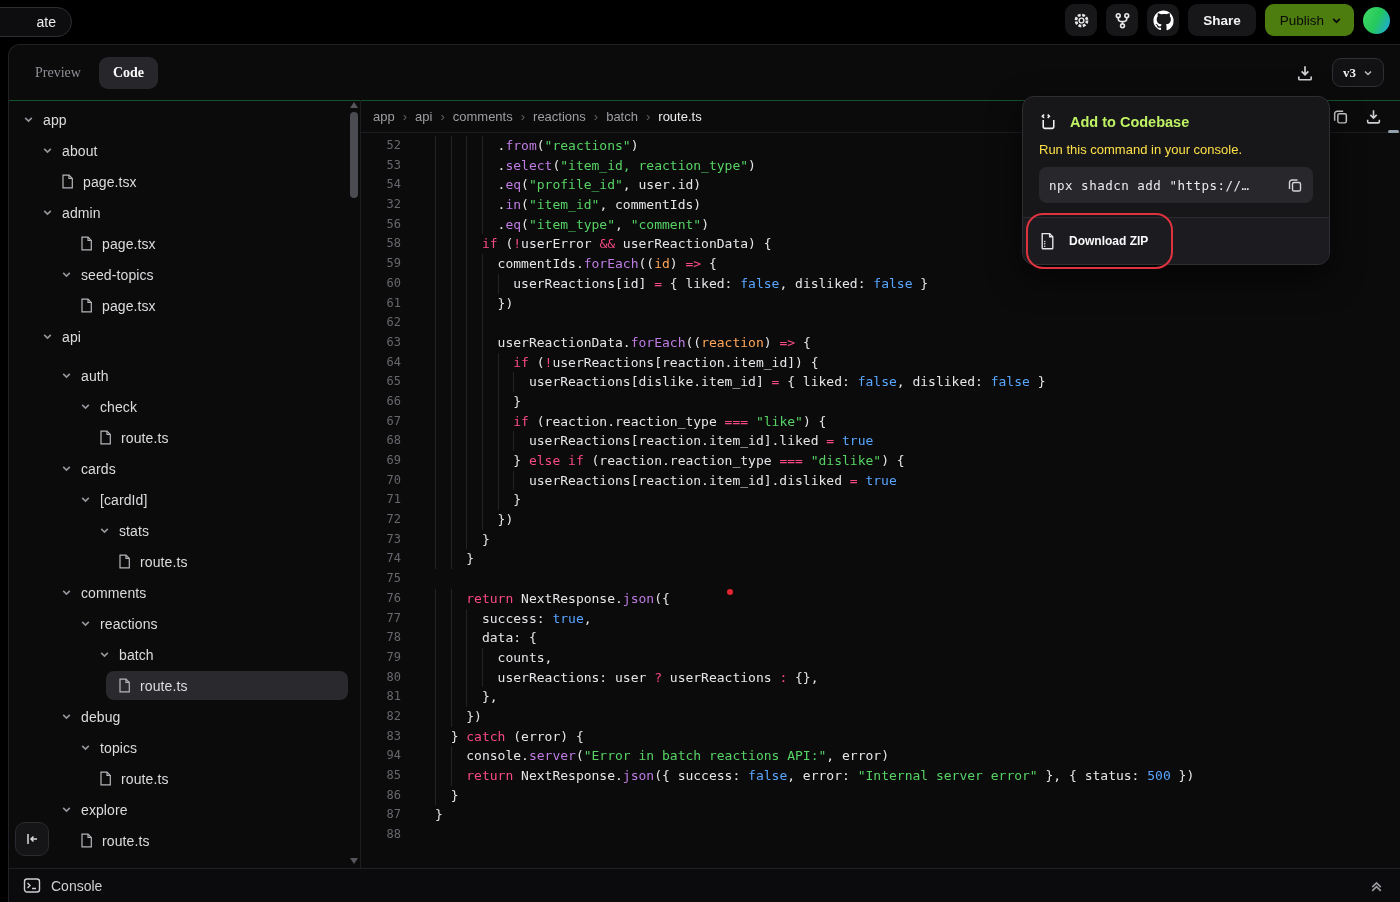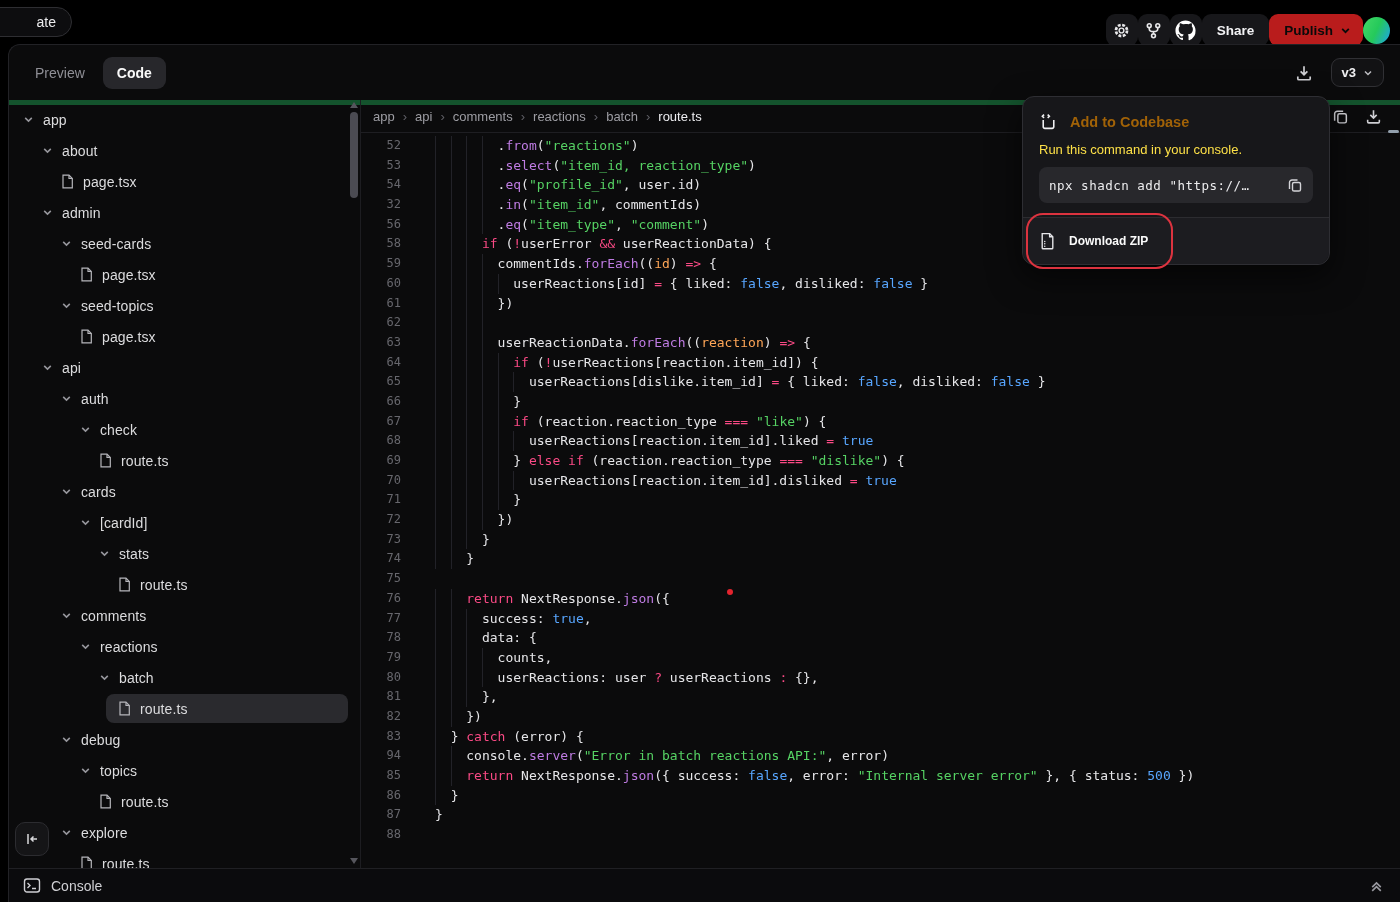--- a/index.html
+++ b/index.html
@@ -3,34 +3,34 @@
 <meta charset="utf-8">
 <style>
   html,body{margin:0;padding:0;background:#000;width:1400px;height:902px;overflow:hidden;
     font-family:"Liberation Sans",sans-serif;-webkit-font-smoothing:antialiased;}
   .mono{font-family:"DejaVu Sans Mono",monospace;}
   
   .topbar{position:absolute;left:0;top:0;width:1400px;height:44px;background:#000;}
   .gen-pill{position:absolute;left:-40px;top:7px;height:30px;width:112px;border:1px solid #2e2e32;
     border-radius:16px;background:#0d0d0f;color:#ececee;font-size:14px;display:flex;align-items:center;
     justify-content:flex-end;padding-right:15px;box-sizing:border-box;}
-  .topbar-right{position:absolute;right:10px;top:14px;display:flex;align-items:center;}
+  .topbar-right{position:absolute;right:10px;top:4px;display:flex;align-items:center;gap:9px;}
   .icon-btn{width:32px;height:32px;border-radius:9px;background:#17171a;border:none;display:flex;
     align-items:center;justify-content:center;cursor:pointer;padding:0;}
   .share-btn{height:32px;border-radius:9px;background:#17171a;border:none;color:#f2f2f4;
     font-size:13.5px;font-weight:600;padding:0 15px;cursor:pointer;font-family:inherit;}
-  .publish-btn{height:32px;border-radius:9px;background:#b91c1c;border:none;color:#0a0a0a;font-size:13.5px;
-    font-weight:700;padding:0 12px 0 15px;display:flex;align-items:center;gap:7px;cursor:pointer;font-family:inherit;}
+  .publish-btn{height:32px;border-radius:9px;background:#4d7c0f;border:none;color:#0a0a0a;font-size:13.5px;
+    font-weight:400;padding:0 12px 0 15px;display:flex;align-items:center;gap:7px;cursor:pointer;font-family:inherit;}
   .avatar{width:27px;height:27px;border-radius:50%;
     background:linear-gradient(115deg,var(--avatar-green) 15%,#25c95b 50%,var(--avatar-blue) 95%);}
   
   .panel{position:absolute;left:8px;top:44px;right:0;bottom:0;background:#0b0b0c;
     border-top:1px solid #222226;border-left:1px solid #222226;border-top-left-radius:12px;box-sizing:border-box;}
   .tabsrow{position:absolute;left:0;top:0;right:0;height:55px;display:flex;align-items:center;
-    border-bottom:5px solid #14532d;}
+    border-bottom:1px solid #14532d;font-family:Liberation Serif, serif;}
   .tab{font-size:14px;color:#8f8f96;padding:8px 14px;border-radius:9px;cursor:pointer;margin-left:4px;}
   .tab:first-child{margin-left:12px;}
   .tab.active{background:#27272b;color:#fafafa;font-weight:600;}
   .tabs-right{margin-left:auto;display:flex;align-items:center;gap:18px;padding-right:16px;}
   .ver-btn{height:29px;border-radius:9px;background:#121214;border:1px solid #303034;color:#f0f0f2;
     font-size:13px;font-weight:600;display:flex;align-items:center;gap:7px;padding:0 10px;cursor:pointer;font-family:inherit;}
   
   .content{position:absolute;left:0;top:55px;right:0;bottom:34px;display:flex;}
   .tree{position:relative;width:352px;border-right:1px solid #1d1d21;box-sizing:border-box;overflow:hidden;}
   .tree-list{padding-top:4px;}
@@ -69,21 +69,21 @@
   .sb-strip{position:absolute;right:1px;top:30px;width:11px;height:3px;border-radius:2px;background:#93a0ad;}
   
   .consolebar{position:absolute;left:0;right:0;bottom:0;height:34px;border-top:1px solid #202024;
     background:#0b0b0d;display:flex;align-items:center;padding:0 16px 0 14px;box-sizing:border-box;cursor:pointer;}
   .console-label{font-size:14px;color:#cfcfd3;margin-left:10px;}
   .console-right{margin-left:auto;display:flex;align-items:center;}
   
   .popover{position:absolute;left:1022px;top:96px;width:308px;background:#17171a;border:1px solid #2e2e33;
     border-radius:12px;box-shadow:0 12px 32px rgba(0,0,0,.6);box-sizing:border-box;z-index:20;}
   .pop-head{display:flex;align-items:center;gap:12px;padding:15px 16px 0 16px;}
-  .pop-title{font-size:14.5px;font-weight:700;color:#a16207;}
+  .pop-title{font-size:14.5px;font-weight:700;color:#bef264;}
   .pop-sub{padding:11px 16px 0 16px;font-size:13px;color:#fde047;}
   .pop-cmd{margin:10px 16px 14px 16px;height:36px;background:#28282c;border-radius:8px;display:flex;
     align-items:center;padding:0 10px;box-sizing:border-box;gap:8px;}
   .pop-cmd code{flex:1;font-family:"DejaVu Sans Mono",monospace;font-size:12.5px;color:#ececee;
     white-space:nowrap;overflow:hidden;letter-spacing:.5px;}
   .pop-footer{border-top:1px solid #2c2c30;background:#1c1c20;border-radius:0 0 12px 12px;padding:14px 16px;}
   .zip-row{display:flex;align-items:center;gap:13px;cursor:pointer;}
   .zip-label{font-size:12px;font-weight:600;color:#fafafa;}
   .red-annot{position:absolute;left:1026px;top:213px;width:147px;height:56px;border:2.5px solid var(--accent-red);
     border-radius:17px;box-sizing:border-box;z-index:30;pointer-events:none;}
@@ -188,63 +188,55 @@
             <span class="tlabel">page.tsx</span>
           </div>
           <div class="trow" style="padding-left: 33px; --hl: 21px;">
             <span class="ticon">
               <svg width="11" height="11" viewBox="0 0 10 10" fill="none" stroke="#96969c" stroke-width="1.4">
                 <path d="M2 3.5 5 6.5 8 3.5"></path>
               </svg>
             </span>
             <span class="tlabel">admin</span>
           </div>
+          <div class="trow" style="padding-left: 71px; --hl: 59px;">
+            <span class="ticon">
+              <svg width="13" height="15" viewBox="0 0 13 15" fill="none" stroke="#b6b6bb" stroke-width="1.2">
+                <path d="M2 1.2h6l3.3 3.3v9.3H2z"></path>
+                <path d="M8 1.2v3.3h3.3"></path>
+              </svg>
+            </span>
+            <span class="tlabel">page.tsx</span>
+          </div>
           <div class="trow" style="padding-left: 52px; --hl: 40px;">
             <span class="ticon">
               <svg width="11" height="11" viewBox="0 0 10 10" fill="none" stroke="#96969c" stroke-width="1.4">
                 <path d="M2 3.5 5 6.5 8 3.5"></path>
               </svg>
             </span>
-            <span class="tlabel">seed-cards</span>
+            <span class="tlabel">seed-topics</span>
           </div>
           <div class="trow" style="padding-left: 71px; --hl: 59px;">
             <span class="ticon">
               <svg width="13" height="15" viewBox="0 0 13 15" fill="none" stroke="#b6b6bb" stroke-width="1.2">
                 <path d="M2 1.2h6l3.3 3.3v9.3H2z"></path>
                 <path d="M8 1.2v3.3h3.3"></path>
               </svg>
             </span>
             <span class="tlabel">page.tsx</span>
           </div>
-          <div class="trow" style="padding-left: 52px; --hl: 40px;">
-            <span class="ticon">
-              <svg width="11" height="11" viewBox="0 0 10 10" fill="none" stroke="#96969c" stroke-width="1.4">
-                <path d="M2 3.5 5 6.5 8 3.5"></path>
-              </svg>
-            </span>
-            <span class="tlabel">seed-topics</span>
-          </div>
-          <div class="trow" style="padding-left: 71px; --hl: 59px;">
-            <span class="ticon">
-              <svg width="13" height="15" viewBox="0 0 13 15" fill="none" stroke="#b6b6bb" stroke-width="1.2">
-                <path d="M2 1.2h6l3.3 3.3v9.3H2z"></path>
-                <path d="M8 1.2v3.3h3.3"></path>
-              </svg>
-            </span>
-            <span class="tlabel">page.tsx</span>
-          </div>
           <div class="trow" style="padding-left: 33px; --hl: 21px;">
             <span class="ticon">
               <svg width="11" height="11" viewBox="0 0 10 10" fill="none" stroke="#96969c" stroke-width="1.4">
                 <path d="M2 3.5 5 6.5 8 3.5"></path>
               </svg>
             </span>
             <span class="tlabel">api</span>
           </div>
-          <div class="trow" style="padding-left: 52px; --hl: 40px;">
+          <div class="trow" style="padding-left: 52px; margin-top: 8px; --hl: 40px;">
             <span class="ticon">
               <svg width="11" height="11" viewBox="0 0 10 10" fill="none" stroke="#96969c" stroke-width="1.4">
                 <path d="M2 3.5 5 6.5 8 3.5"></path>
               </svg>
             </span>
             <span class="tlabel">auth</span>
           </div>
           <div class="trow" style="padding-left: 71px; --hl: 59px;">
             <span class="ticon">
               <svg width="11" height="11" viewBox="0 0 10 10" fill="none" stroke="#96969c" stroke-width="1.4">

